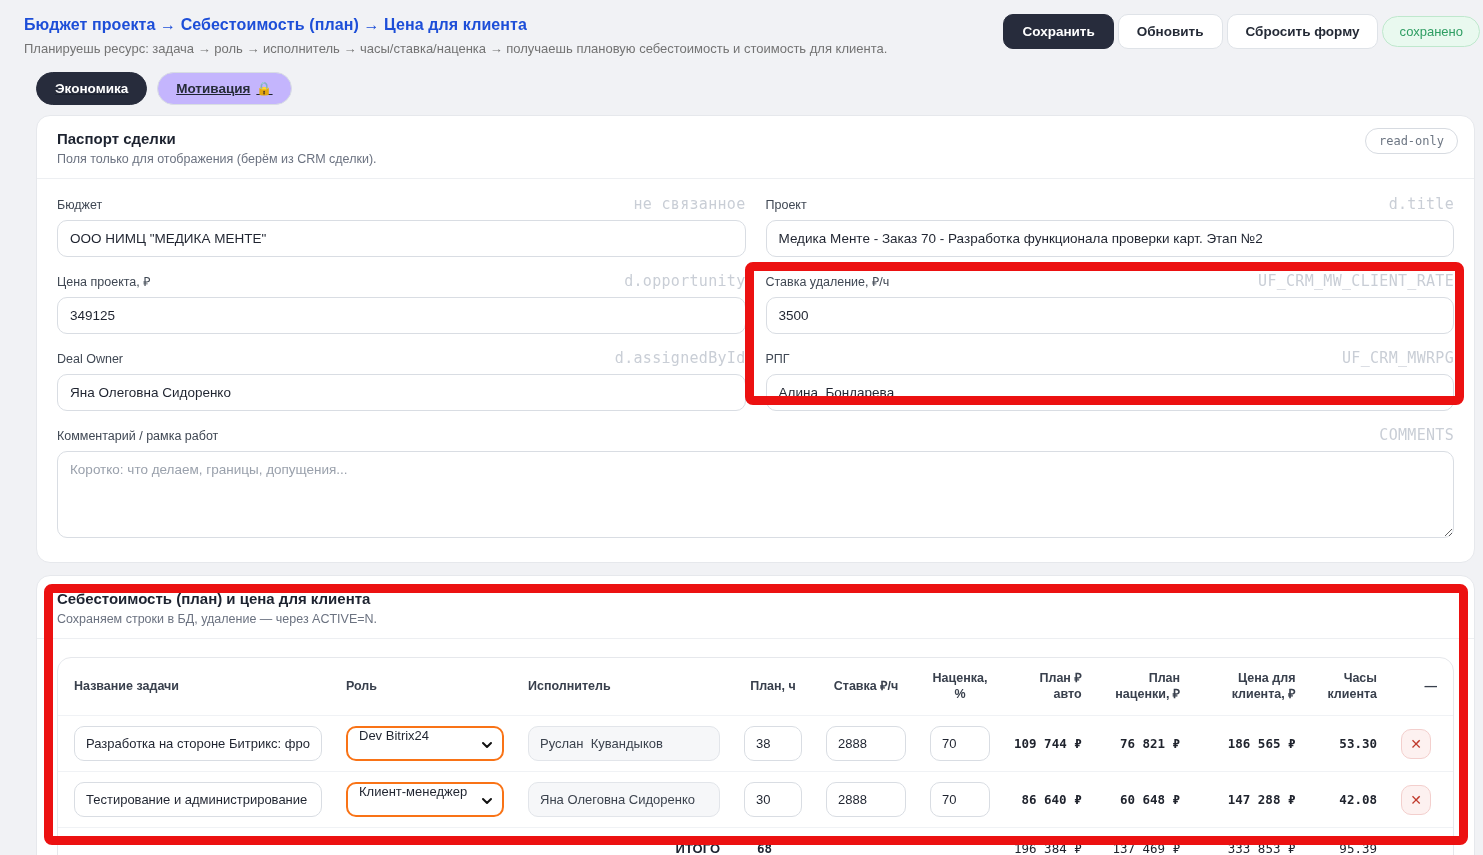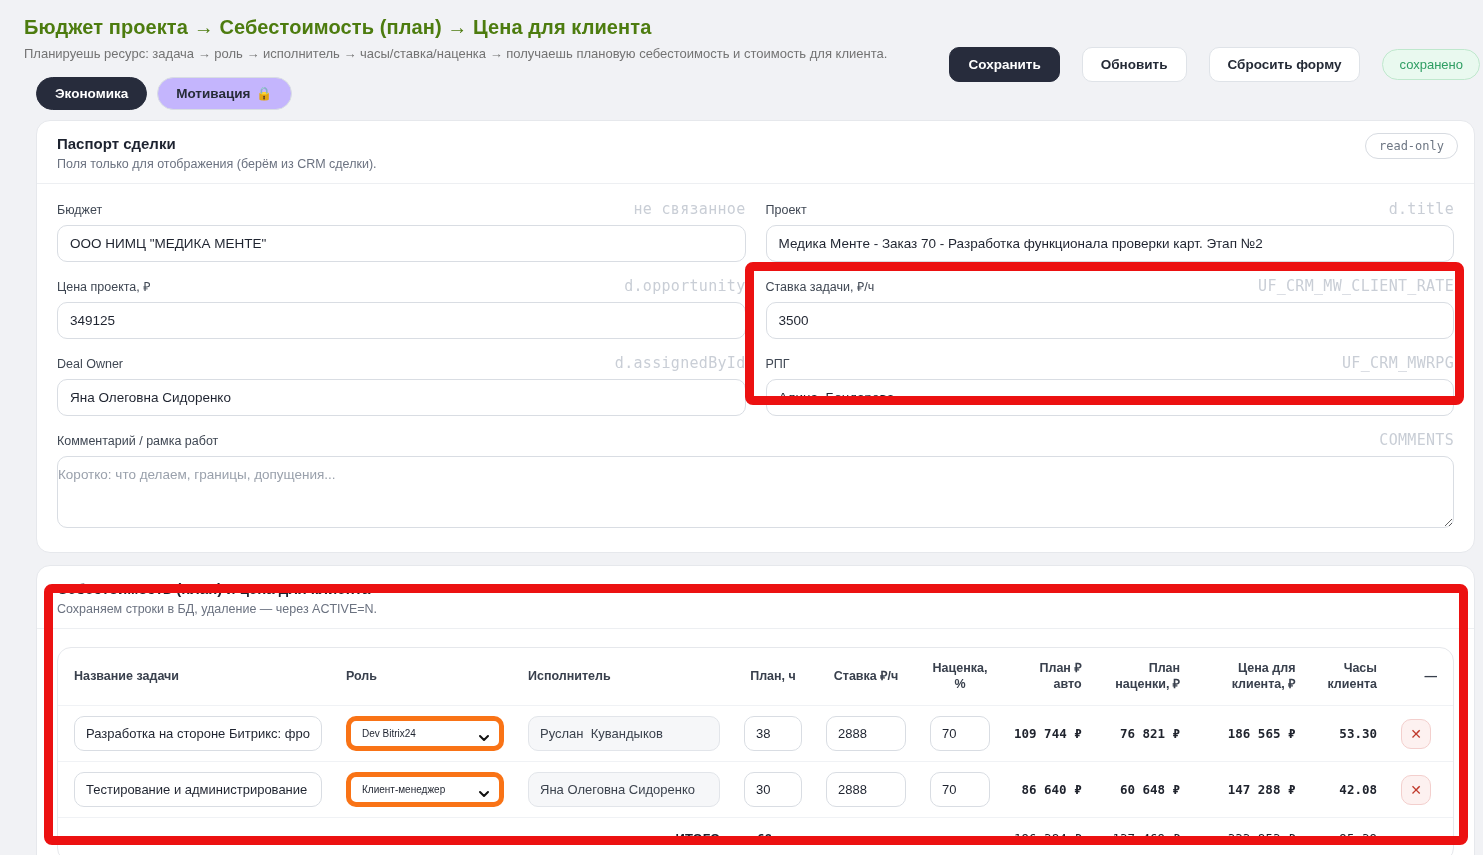--- a/index.html
+++ b/index.html
@@ -5,31 +5,31 @@
   * { box-sizing: border-box; margin: 0; padding: 0; }
   html,body { width:1483px; height:855px; overflow:hidden; }
   body {
     font-family: "Liberation Sans", sans-serif;
     background:#f1f2f5; color:#1d2330; position:relative;
   }
   .mono { font-family:"DejaVu Sans Mono", monospace; }
 
   
   .topbar { position:relative; padding:16px 24px 0 24px; }
-  .page-title { font-size:20px; font-weight:700; color:#4d7c0f; letter-spacing:.1px; }
+  .page-title { font-size:16px; font-weight:700; color:#1d4ed8; letter-spacing:.1px; }
   .page-subtitle { font-size:13px; color:#737373; margin-top:7px; }
-  .toolbar { position:absolute; top:14px; right:3px; display:flex; gap:22px; align-items:center;margin-top:33px; }
+  .toolbar { position:absolute; top:14px; right:3px; display:flex; gap:4px; align-items:center; }
   .btn { font-size:13.5px; font-weight:600; border-radius:10px; padding:9px 18px; cursor:pointer;
          border:1px solid #dfe3e8; background:#fff; color:#242a36; white-space:nowrap; }
   .btn.dark { background:#272c3c; border-color:#272c3c; color:#fff; }
   .badge-saved { font-size:13px; color:#2f9e63; background:#e9f9ef; border:1px solid #bfe8cd;
          border-radius:999px; padding:7px 16px; white-space:nowrap; }
 
   
-  .tabs { display:flex; gap:10px; margin:16px 0 0 36px; }
+  .tabs { display:flex; gap:10px; margin:16px 0 0 36px;text-decoration:underline; }
   .tab { font-size:13.5px; font-weight:600; border-radius:999px; padding:8px 18px; cursor:pointer;
          background:#c4b5fd; border:1px solid #d8dde3; color:#262c38; display:flex; align-items:center; gap:6px;}
   .tab.active { background:#272c3c; color:#fff; border-color:#272c3c; }
   .lock { font-size:13px; }
 
   
   .card { background:#fff; border:1px solid #e6e8ec; border-radius:14px;
           margin-left:36px; width:1439px; }
   #card-passport { margin-top:10px; }
   #card-cost { margin-top:12px; height:328px; }
@@ -40,43 +40,43 @@
           font-size:12px; color:#6d7683; border:1px solid #d7dbe1; border-radius:999px; padding:5px 13px; background:#fff; }
 
   
   .card-body { padding:16px 20px 20px 20px; display:grid; grid-template-columns:1fr 1fr; column-gap:20px; row-gap:15px; }
   .field.full { grid-column:1 / span 2; }
   .field-top { display:flex; justify-content:space-between; align-items:baseline; margin-bottom:7px; }
   .field-label { font-size:12.5px; color:#3f4753; }
   .field-hint { font-family:"DejaVu Sans Mono",monospace; font-size:15px; color:#c9ced6; letter-spacing:.3px; }
   .tinput { width:100%; height:37px; border:1px solid #d9dde3; border-radius:10px; padding:0 12px;
             font-size:13.5px; color:#1f2430; background:#fff; font-family:"Liberation Sans",sans-serif; outline:none; }
-  textarea.tinput { height:72px; padding:10px 0; resize:both; }
+  textarea.tinput { height:87px; padding:10px 12px; resize:both; }
   textarea.tinput::placeholder, .tinput::placeholder { color:#9aa1ac; }
 
   
   .table-card { border:1px solid #e6e8ec; border-radius:14px; background:#fff; margin:18px 20px 0 20px; overflow:hidden; }
   .tgrid { display:grid; align-items:center; column-gap:13px;
       grid-template-columns: 248px 158px 192px 58px 80px 60px 1fr 1.1fr 1.35fr 0.85fr 36px; gap: 24px; }
   .t-head { padding:13px 16px; border-bottom:1px solid #f0f2f5; }
   .t-head .h { font-size:12.5px; font-weight:700; color:#39404d; line-height:1.25; }
   .h.num { text-align:center; }
   .h.money { text-align:right; }
   .t-row { padding:10px 16px; border-bottom:1px solid #f0f2f5; }
   .t-total { padding:13px 16px 15px 16px; }
   .cell-money { font-family:"DejaVu Sans Mono",monospace; font-size:12.5px; font-weight:600;
                 color:#20242e; text-align:right; white-space:nowrap; }
   .t-total .cell-money, .t-total .mono { font-weight:400; }
   .total-label { font-size:13px; font-weight:700; text-align:right; color:#1d2330; }
   .total-hours { font-family:"DejaVu Sans Mono",monospace; font-size:12.5px; font-weight:700; padding-left:13px; }
   .ninput { width:100%; height:35px; border:1px solid #d9dde3; border-radius:10px; padding:0 11px;
             font-size:13px; color:#1f2430; background:#fff; font-family:"Liberation Sans",sans-serif; outline:none; }
   .ro { background:#f6f7f9; border-color:#e2e5ea; color:#3c434e; }
-  .selectbox { position:relative; height:35px; border:5px solid #f97316; border-radius:10px; background:#fff;
-            display:flex; align-items:center; padding:0 26px 0 11px; font-size:10px; color:#1f2430; cursor:pointer; }
+  .selectbox { position:relative; height:35px; border:2px solid #f97316; border-radius:10px; background:#fff;
+            display:flex; align-items:flex-start; padding:0 26px 0 11px; font-size:13px; color:#1f2430; cursor:pointer; }
   .selectbox svg { position:absolute; right:9px; top:11px; }
   .del-btn { width:30px; height:30px; border-radius:10px; background:#fdf1f0; border:1px solid #f3cfcd;
             color:#c0392b; font-size:14px; line-height:1; display:flex; align-items:center; justify-content:center; cursor:pointer; }
 
   
   .annot { position:absolute; border:9px solid #ec1111; border-radius:8px; pointer-events:none; z-index:50; }
   #annot-rate { left:745px; top:262px; width:719px; height:143px; }
   #annot-table { left:44px; top:584px; width:1424px; height:261px; }
 </style>
 </head>
@@ -130,21 +130,21 @@
     <div class="field">
       <div class="field-top">
         <span class="field-label">Цена проекта, ₽</span>
         <span class="field-hint mono">d.opportunity</span>
       </div>
       <input class="tinput" readonly="" value="349125" style="">
     </div>
 
     <div class="field">
       <div class="field-top">
-        <span class="field-label">Ставка задачи, ₽/ч</span>
+        <span class="field-label">Ставка удаление, ₽/ч</span>
         <span class="field-hint mono">UF_CRM_MW_CLIENT_RATE</span>
       </div>
       <input class="tinput" readonly="" value="3500" style="">
     </div>
 
     <div class="field">
       <div class="field-top">
         <span class="field-label">Deal Owner</span>
         <span class="field-hint mono">d.assignedById</span>
       </div>

